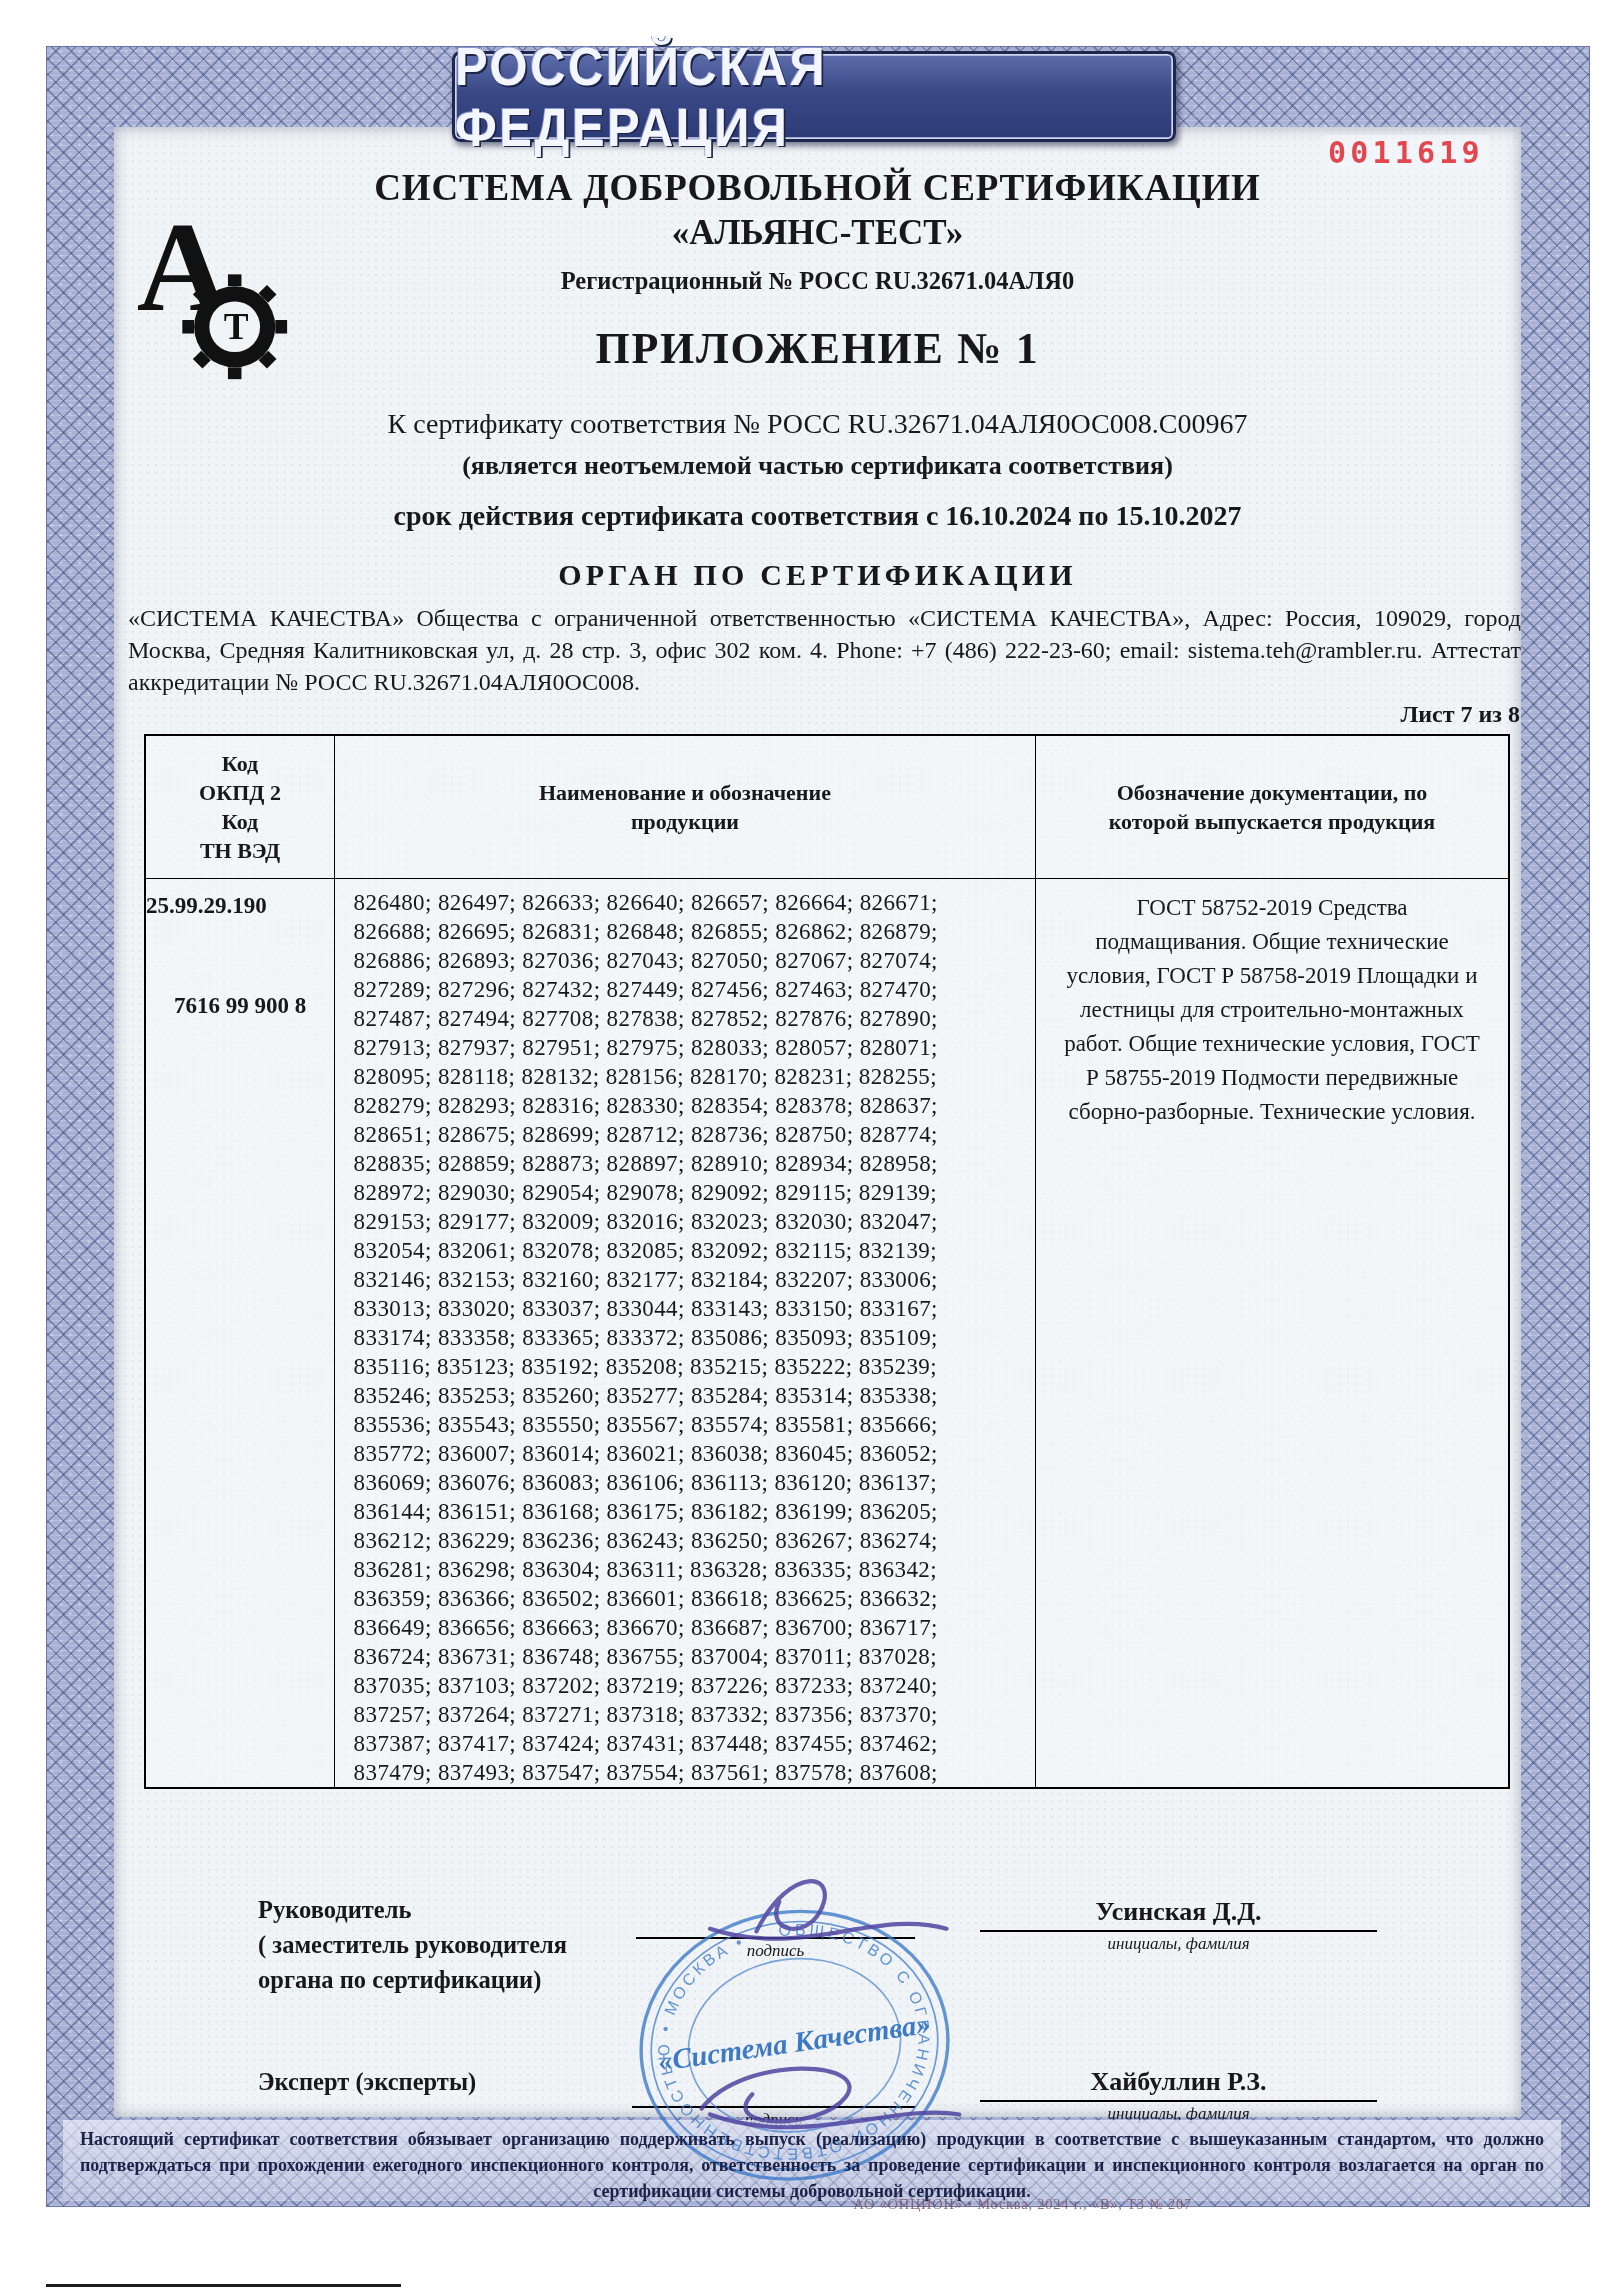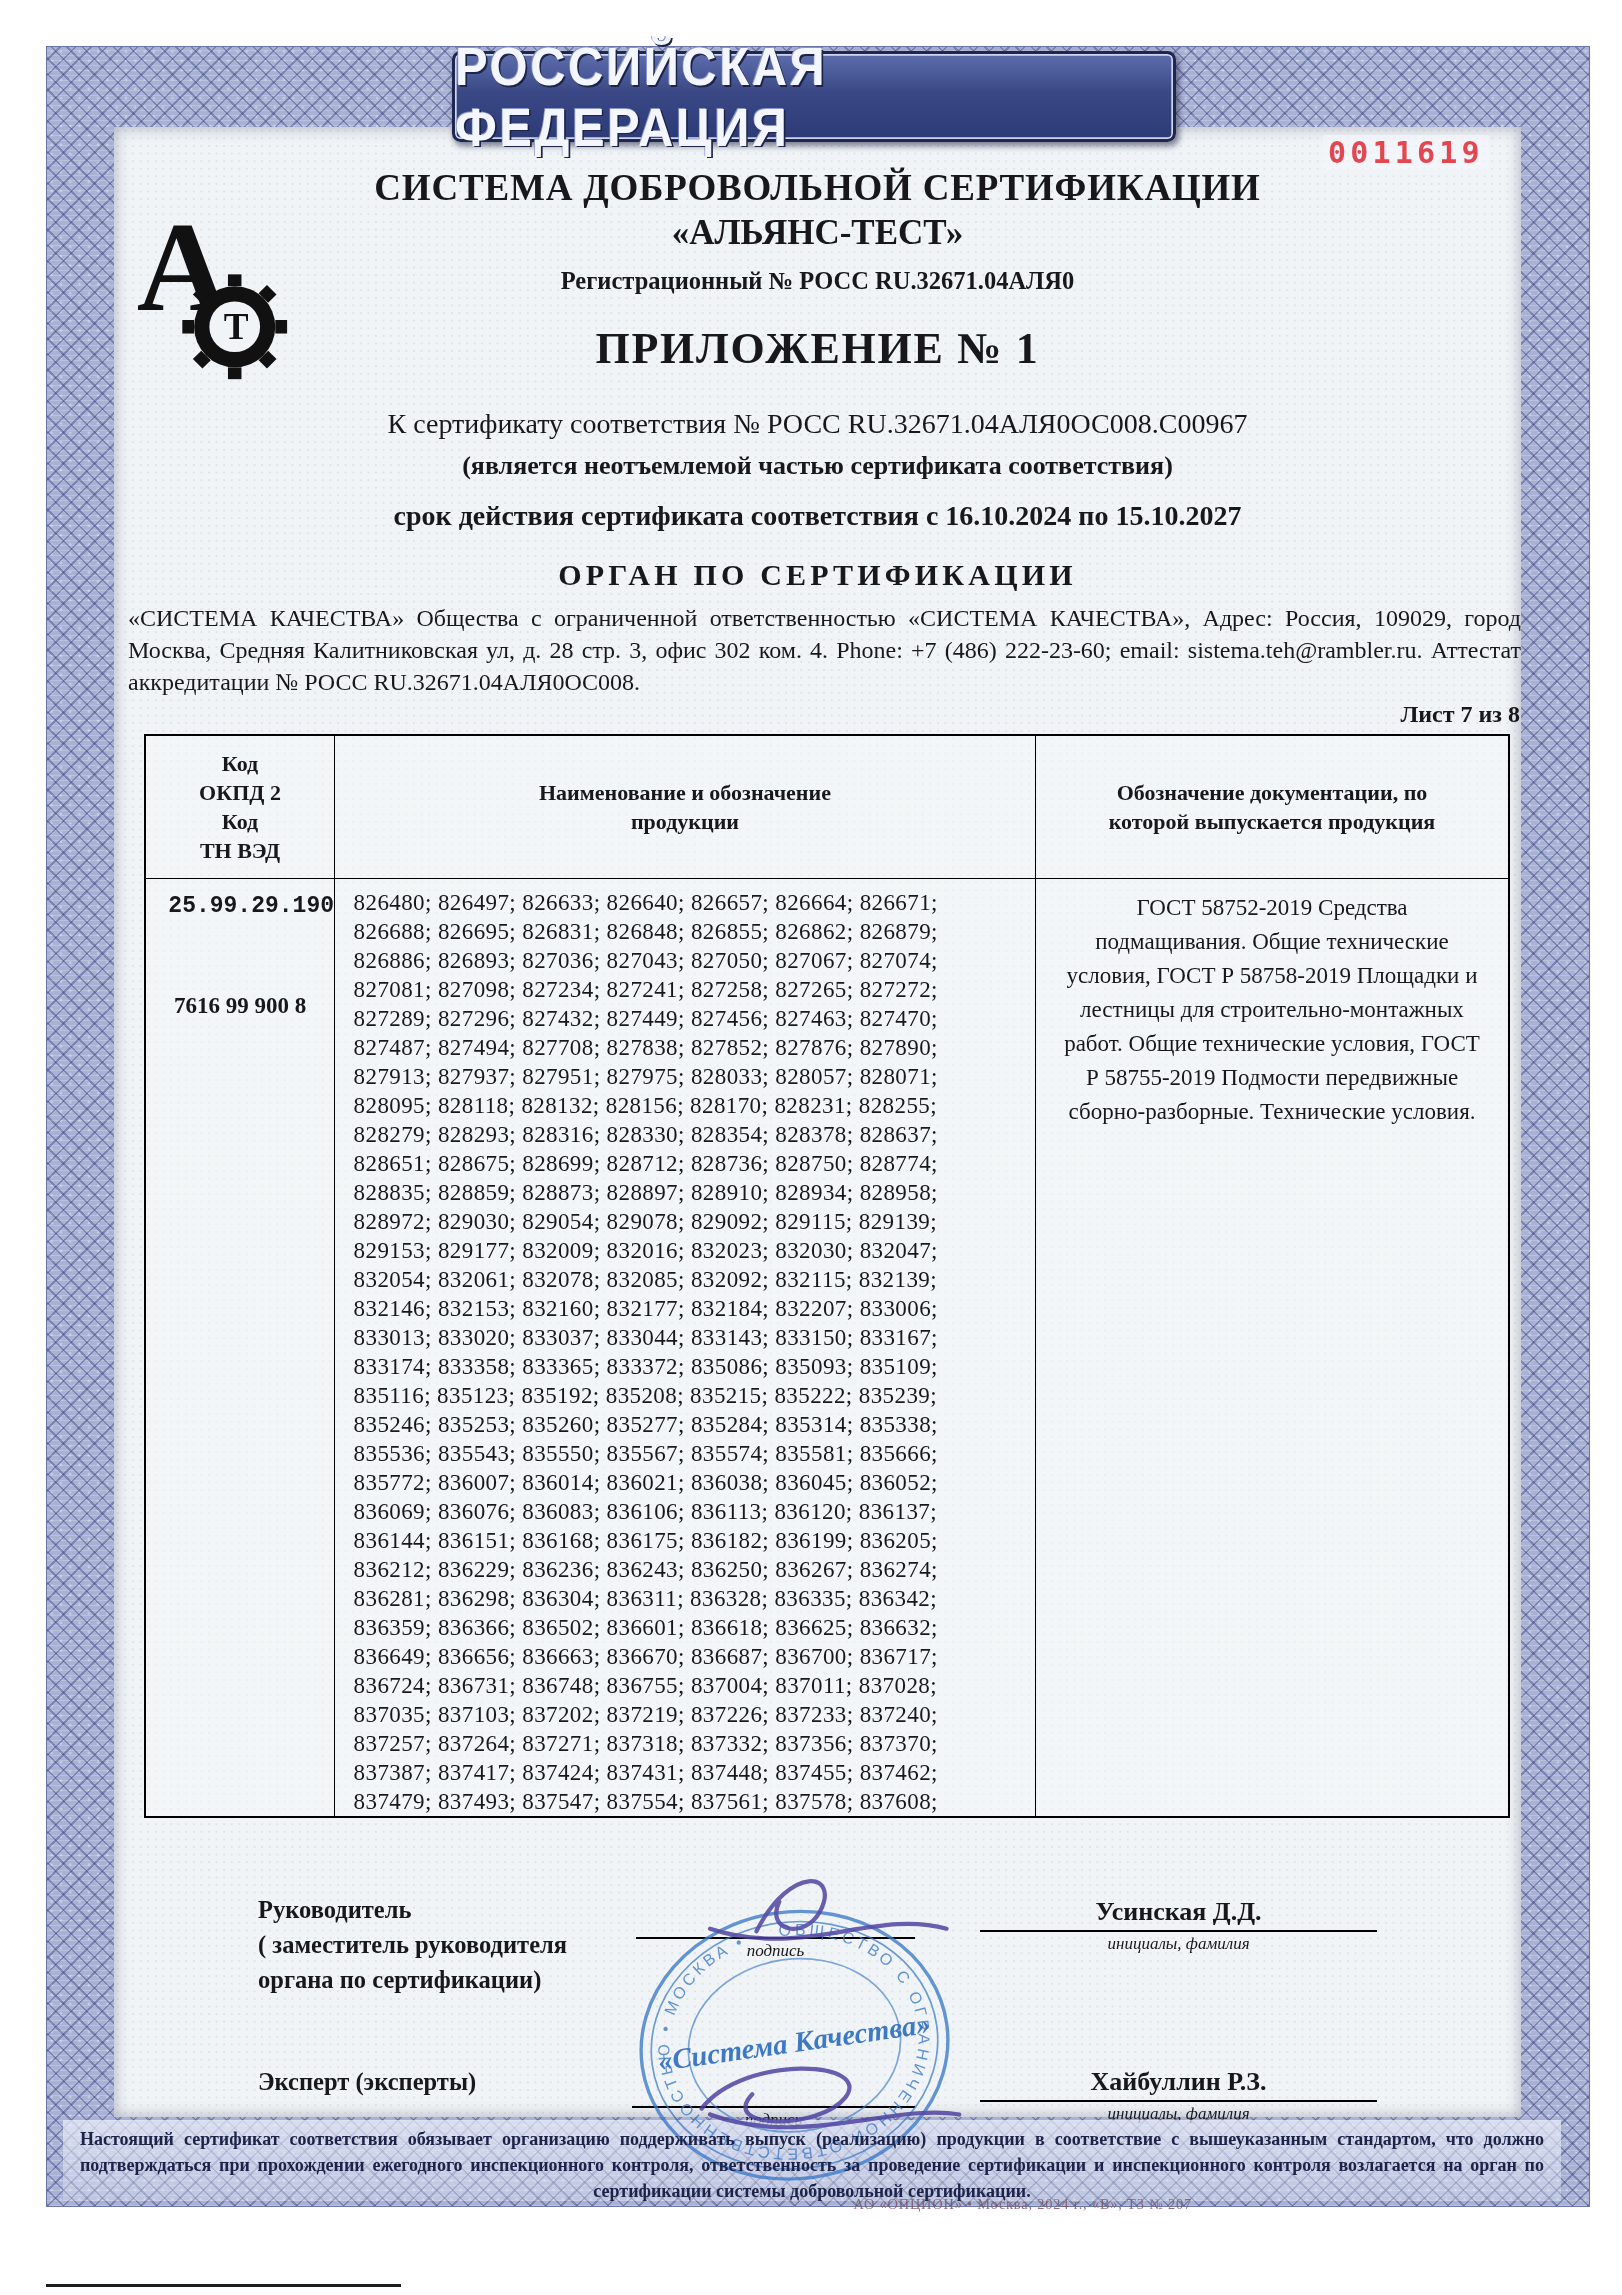--- a/index.html
+++ b/index.html
@@ -58,21 +58,21 @@
   
   .ctable{position:absolute;left:144px;top:734px;width:1362px;border:2.5px solid #000;
     display:grid;grid-template-columns:188px 701px 473px;grid-template-rows:142px auto;
     background:rgba(244,247,249,.6);}
   .t-cell{border-left:1.7px solid #000;border-top:1.7px solid #000;box-sizing:border-box;}
   .t-cell.first{border-left:none;}
   .t-cell.toprow{border-top:none;}
   .th{display:flex;align-items:center;justify-content:center;text-align:center;
     font-weight:bold;font-size:22px;line-height:29px;}
   .codes{padding:8.5px 0 0 18.6px;font-size:23px;line-height:29px;letter-spacing:0.4px;}
-  .okpd{padding-top:13.5px;text-align:right;font-size:23px;font-weight:bold;font-family:Liberation Mono, monospace;}
+  .okpd{padding-top:13.5px;text-align:left;font-size:23px;font-weight:bold;}
   .tnved{margin-top:74px;text-align:center;font-size:23px;font-weight:bold;}
   .doccol{padding:12px 22px 0 22px;font-size:23px;line-height:34px;text-align:center;}
 
   
   .sig-label{position:absolute;left:258px;font-size:24.5px;font-weight:bold;line-height:35px;}
   .sl1{top:1892px;width:389px;}
   .sl2{top:2064px;}
   .sig-line{position:absolute;border-top:2.5px solid #000;text-align:center;}
   .pline1{left:636px;top:1937px;width:279px;}
   .pline2{left:632px;top:2106px;width:283px;}
@@ -149,21 +149,20 @@
 
   <div class="t-cell first">
     <div class="okpd">25.99.29.190</div>
     <div class="tnved">7616 99 900 8</div>
   </div>
   <div class="t-cell">
     <div class="codes">
         <div>826480; 826497; 826633; 826640; 826657; 826664; 826671;</div>
         <div>826688; 826695; 826831; 826848; 826855; 826862; 826879;</div>
         <div>826886; 826893; 827036; 827043; 827050; 827067; 827074;</div>
-        <div>827081; 827098; 827234; 827241; 827258; 827265; 827272;</div>
         <div>827289; 827296; 827432; 827449; 827456; 827463; 827470;</div>
         <div>827487; 827494; 827708; 827838; 827852; 827876; 827890;</div>
         <div>827913; 827937; 827951; 827975; 828033; 828057; 828071;</div>
         <div>828095; 828118; 828132; 828156; 828170; 828231; 828255;</div>
         <div>828279; 828293; 828316; 828330; 828354; 828378; 828637;</div>
         <div>828651; 828675; 828699; 828712; 828736; 828750; 828774;</div>
         <div>828835; 828859; 828873; 828897; 828910; 828934; 828958;</div>
         <div>828972; 829030; 829054; 829078; 829092; 829115; 829139;</div>
         <div>829153; 829177; 832009; 832016; 832023; 832030; 832047;</div>
         <div>832054; 832061; 832078; 832085; 832092; 832115; 832139;</div>

